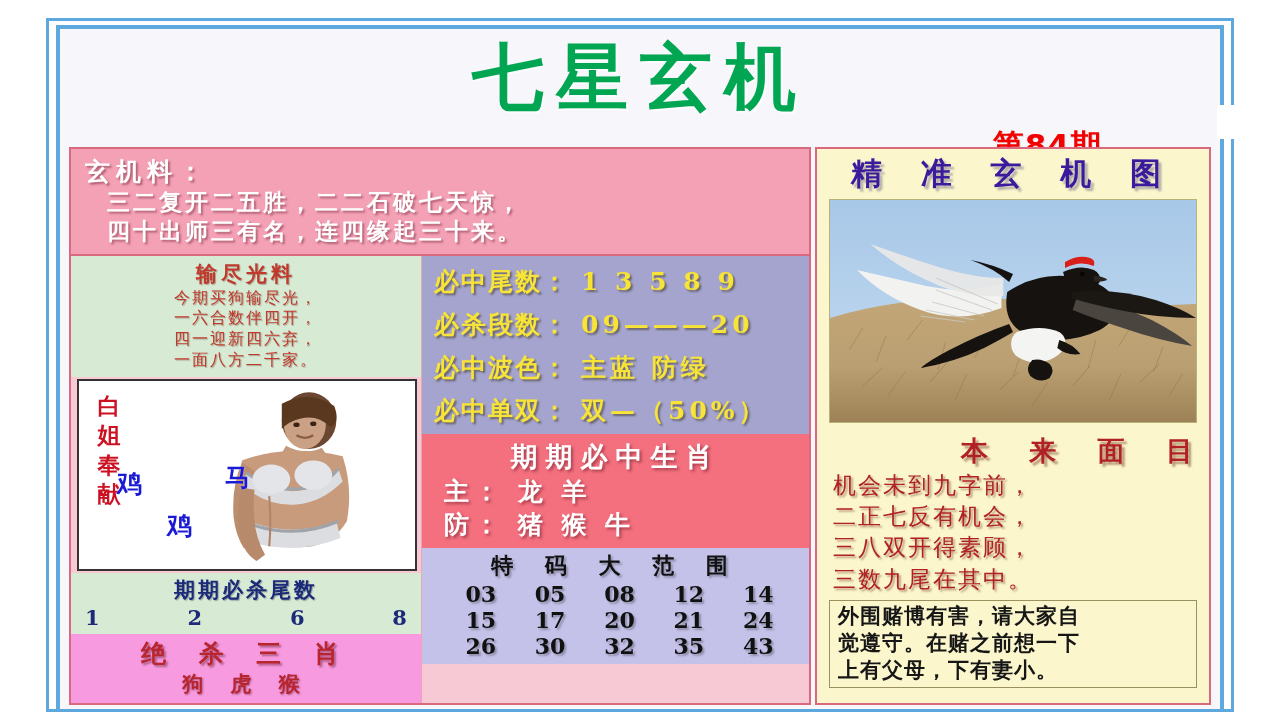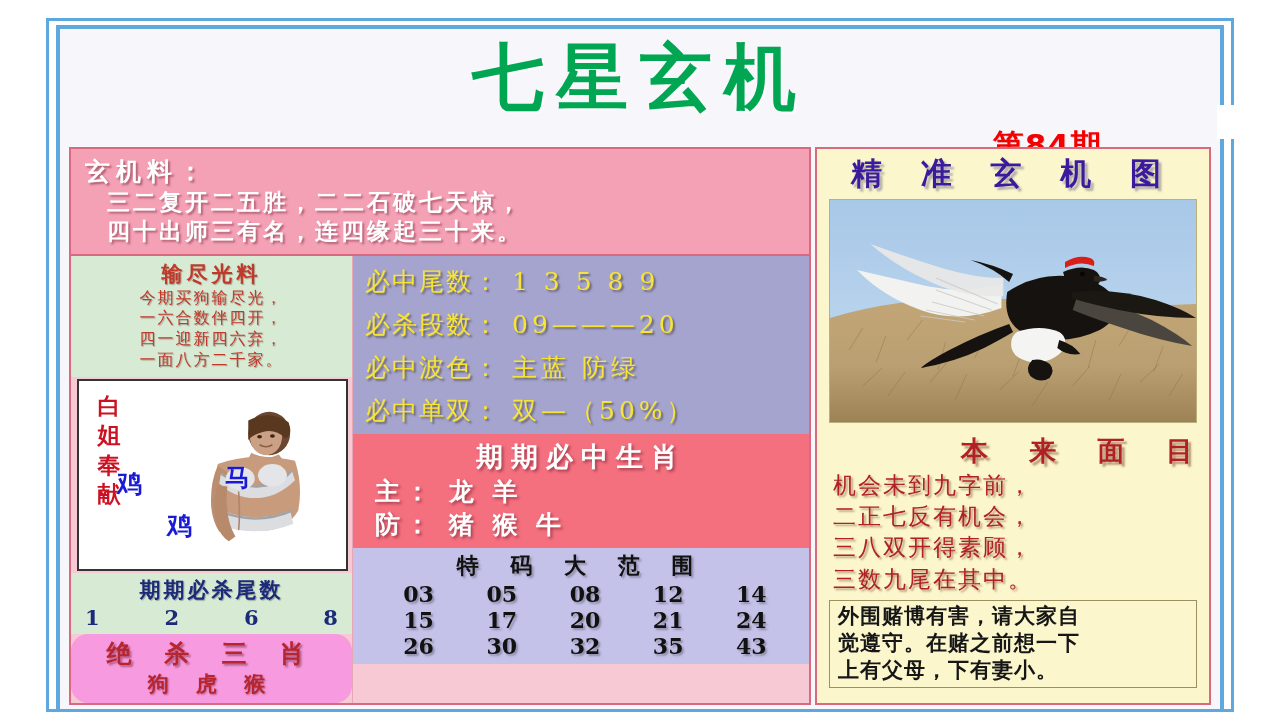--- a/index.html
+++ b/index.html
@@ -56,21 +56,21 @@
     font-family:"DejaVu Serif","Liberation Serif",serif;
   }
   .verse-head .vh-line{
     font-size:23px;font-weight:bold;color:#ffffff;letter-spacing:3px;
     padding-left:22px;line-height:1.25;
     text-shadow:2px 2px 2px rgba(120,40,60,.5);
     font-family:"DejaVu Serif","Liberation Serif",serif;
   }
 
   .mid-row{display:flex;flex:1;min-height:0;}
-  .mid-left{width:281px;display:flex;flex-direction:column;}
+  .mid-left{width:350px;display:flex;flex-direction:column;}
   .mid-right{flex:1;display:flex;flex-direction:column;border-left:1px solid #e8a7b6;}
 
   .sjg-box{background:#d7ead4;padding:4px 4px 6px 4px;text-align:center;}
   .sjg-title{
     font-size:21px;font-weight:bold;color:#c0392b;letter-spacing:4px;
     font-family:"DejaVu Serif","Liberation Serif",serif;
     text-shadow:1px 1px 1px rgba(80,30,20,.35);
   }
   .sjg-line{
     font-size:16px;font-weight:normal;color:#c0392b;letter-spacing:2px;line-height:1.3;
@@ -106,37 +106,37 @@
   .kill-tail .kt-title{
     font-size:21px;font-weight:bold;color:#1c2a7a;letter-spacing:3px;
     font-family:"DejaVu Serif","Liberation Serif",serif;
     text-shadow:1px 1px 1px rgba(30,30,60,.35);
   }
   .kt-nums{display:flex;justify-content:space-between;padding:1px 14px 0 14px;}
   .kt-nums span{
     font-size:21px;font-weight:bold;color:#1c2a7a;
     font-family:"DejaVu Serif","Liberation Serif",serif;
   }
-  .kill3{background:#f79ae0;padding:3px 0 5px 0;text-align:center;border-radius:17px;}
+  .kill3{background:#f79ae0;padding:3px 0 5px 0;text-align:center;}
   .kill3 .k3-title{
     font-size:25px;font-weight:bold;color:#b8252f;letter-spacing:12px;
     font-family:"DejaVu Serif","Liberation Serif",serif;
     text-shadow:2px 2px 2px rgba(90,20,30,.45);
   }
   .kill3 .k3-list{
     font-size:21px;font-weight:bold;color:#b8252f;letter-spacing:10px;
     font-family:"DejaVu Serif","Liberation Serif",serif;
     text-shadow:1px 1px 2px rgba(90,20,30,.45);
   }
 
   
   .gold-panel{background:#a4a4cf;padding:4px 0 2px 0;}
   .gold-row{
     display:flex;align-items:baseline;padding:5px 0 5px 12px;
-    font-size:25px;font-weight:normal;color:#f7e436;
+    font-size:25px;font-weight:bold;color:#f7e436;
     font-family:"DejaVu Serif","Liberation Serif",serif;
     text-shadow:2px 2px 2px rgba(60,50,20,.55);
   }
   .gold-row .gl{letter-spacing:2px;}
   .gold-row .gv{margin-left:12px;letter-spacing:4px;}
 
   .zodiac{background:#f4707f;padding:5px 0 6px 0;text-align:center;}
   .z-title{
     font-size:27px;font-weight:bold;color:#ffffff;letter-spacing:8px;
     font-family:"DejaVu Serif","Liberation Serif",serif;

